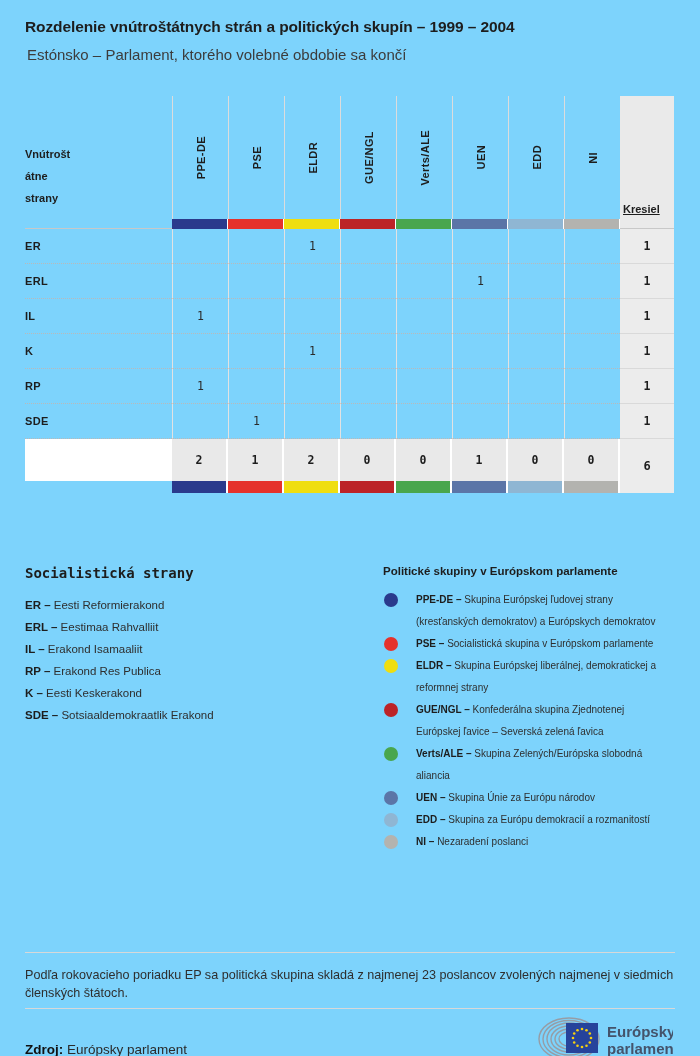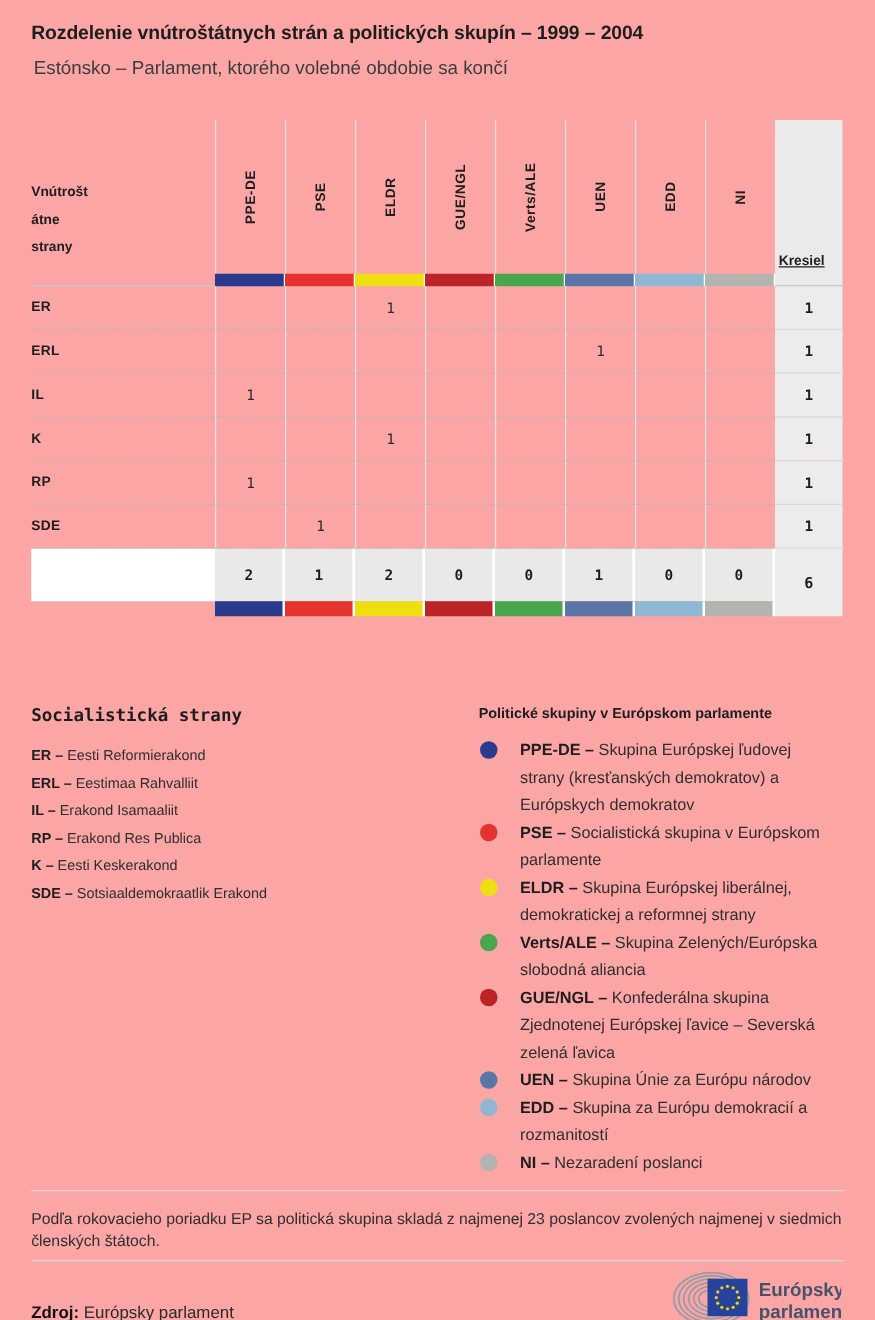--- a/index.html
+++ b/index.html
@@ -1,18 +1,18 @@
 <!DOCTYPE html>
 <html><head>
 <meta charset="utf-8">
 <style>
   * { margin: 0; padding: 0; box-sizing: border-box; }
   html, body { background: #ffffff; }
   body { font-family: "Liberation Sans", sans-serif; color: #222; }
-  .page { position: relative; width: 700px; height: 1056px; background: #fca5a5; overflow: hidden; }
+  .page { position: relative; width: 700px; height: 1056px; background: #7dd3fc; overflow: hidden; }
 
   .page-title {
     padding: 18px 25px 0 25px;
     font-size: 15.5px; font-weight: bold; color: #1d1d1d; letter-spacing: -0.1px;
   }
   .page-subtitle {
     padding: 10px 25px 0 27px;
     font-size: 15px; font-weight: normal; color: #3c3c3c;
   }
 
@@ -96,21 +96,21 @@
     font-size: 14px; font-weight: bold; color: #1d1d1d;
     margin-bottom: 13px;
   }
   .legend-right-title {
     font-size: 11.5px; font-weight: bold; color: #1d1d1d;
     margin-bottom: 12px;
   }
   .party-item { font-size: 11.5px; line-height: 22px; color: #2e2e2e; }
   .party-item b { color: #1d1d1d; margin-top: 16px; }
   .group-item { position: relative; padding-left: 33px; width: 279px;
-    font-size: 13px; line-height: 22px; color: #2e2e2e; }
+    font-size: 10px; line-height: 22px; color: #2e2e2e; }
   .group-item b { color: #1d1d1d; }
   .group-dot {
     position: absolute; left: 1px; top: 4px;
     width: 14px; height: 14px; border-radius: 50%;
   }
 
   
   .footer { position: absolute; top: 952px; left: 25px; width: 650px; }
   .rule { height: 1px; background: #d8d8d8; }
   .footnote { margin-top: 14px; width: 652px; font-size: 12.6px; line-height: 17.5px; color: #2e2e2e; }
@@ -275,22 +275,22 @@
           <div class="party-item"><b>K – </b><span>Eesti Keskerakond</span></div>
           <div class="party-item"><b>SDE – </b><span>Sotsiaaldemokraatlik Erakond</span></div>
         </div>
     </div>
     <div class="legend-right">
       <div class="legend-right-title">Politické skupiny v Európskom parlamente</div>
       <div id="group-list">
           <div class="group-item"><span class="group-dot" style="background: rgb(42, 58, 140);"></span><b>PPE-DE – </b><span>Skupina Európskej ľudovej strany (kresťanských demokratov) a Európskych demokratov</span></div>
           <div class="group-item"><span class="group-dot" style="background: rgb(229, 50, 44);"></span><b>PSE – </b><span>Socialistická skupina v Európskom parlamente</span></div>
           <div class="group-item"><span class="group-dot" style="background: rgb(239, 222, 16);"></span><b>ELDR – </b><span>Skupina Európskej liberálnej, demokratickej a reformnej strany</span></div>
+          <div class="group-item"><span class="group-dot" style="background: rgb(188, 35, 39);"></span><b>GUE/NGL – </b><span>Konfederálna skupina Zjednotenej Európskej ľavice – Severská zelená ľavica</span></div>
           <div class="group-item"><span class="group-dot" style="background: rgb(73, 166, 77);"></span><b>Verts/ALE – </b><span>Skupina Zelených/Európska slobodná aliancia</span></div>
-          <div class="group-item"><span class="group-dot" style="background: rgb(188, 35, 39);"></span><b>GUE/NGL – </b><span>Konfederálna skupina Zjednotenej Európskej ľavice – Severská zelená ľavica</span></div>
           <div class="group-item"><span class="group-dot" style="background: rgb(91, 117, 167);"></span><b>UEN – </b><span>Skupina Únie za Európu národov</span></div>
           <div class="group-item"><span class="group-dot" style="background: rgb(143, 182, 211);"></span><b>EDD – </b><span>Skupina za Európu demokracií a rozmanitostí</span></div>
           <div class="group-item"><span class="group-dot" style="background: rgb(179, 179, 175);"></span><b>NI – </b><span>Nezaradení poslanci</span></div>
         </div>
     </div>
   </div>
 
   <div class="footer">
     <div class="rule"></div>
     <div class="footnote">Podľa rokovacieho poriadku EP sa politická skupina skladá z najmenej 23 poslancov zvolených najmenej v siedmich členských štátoch.</div>

